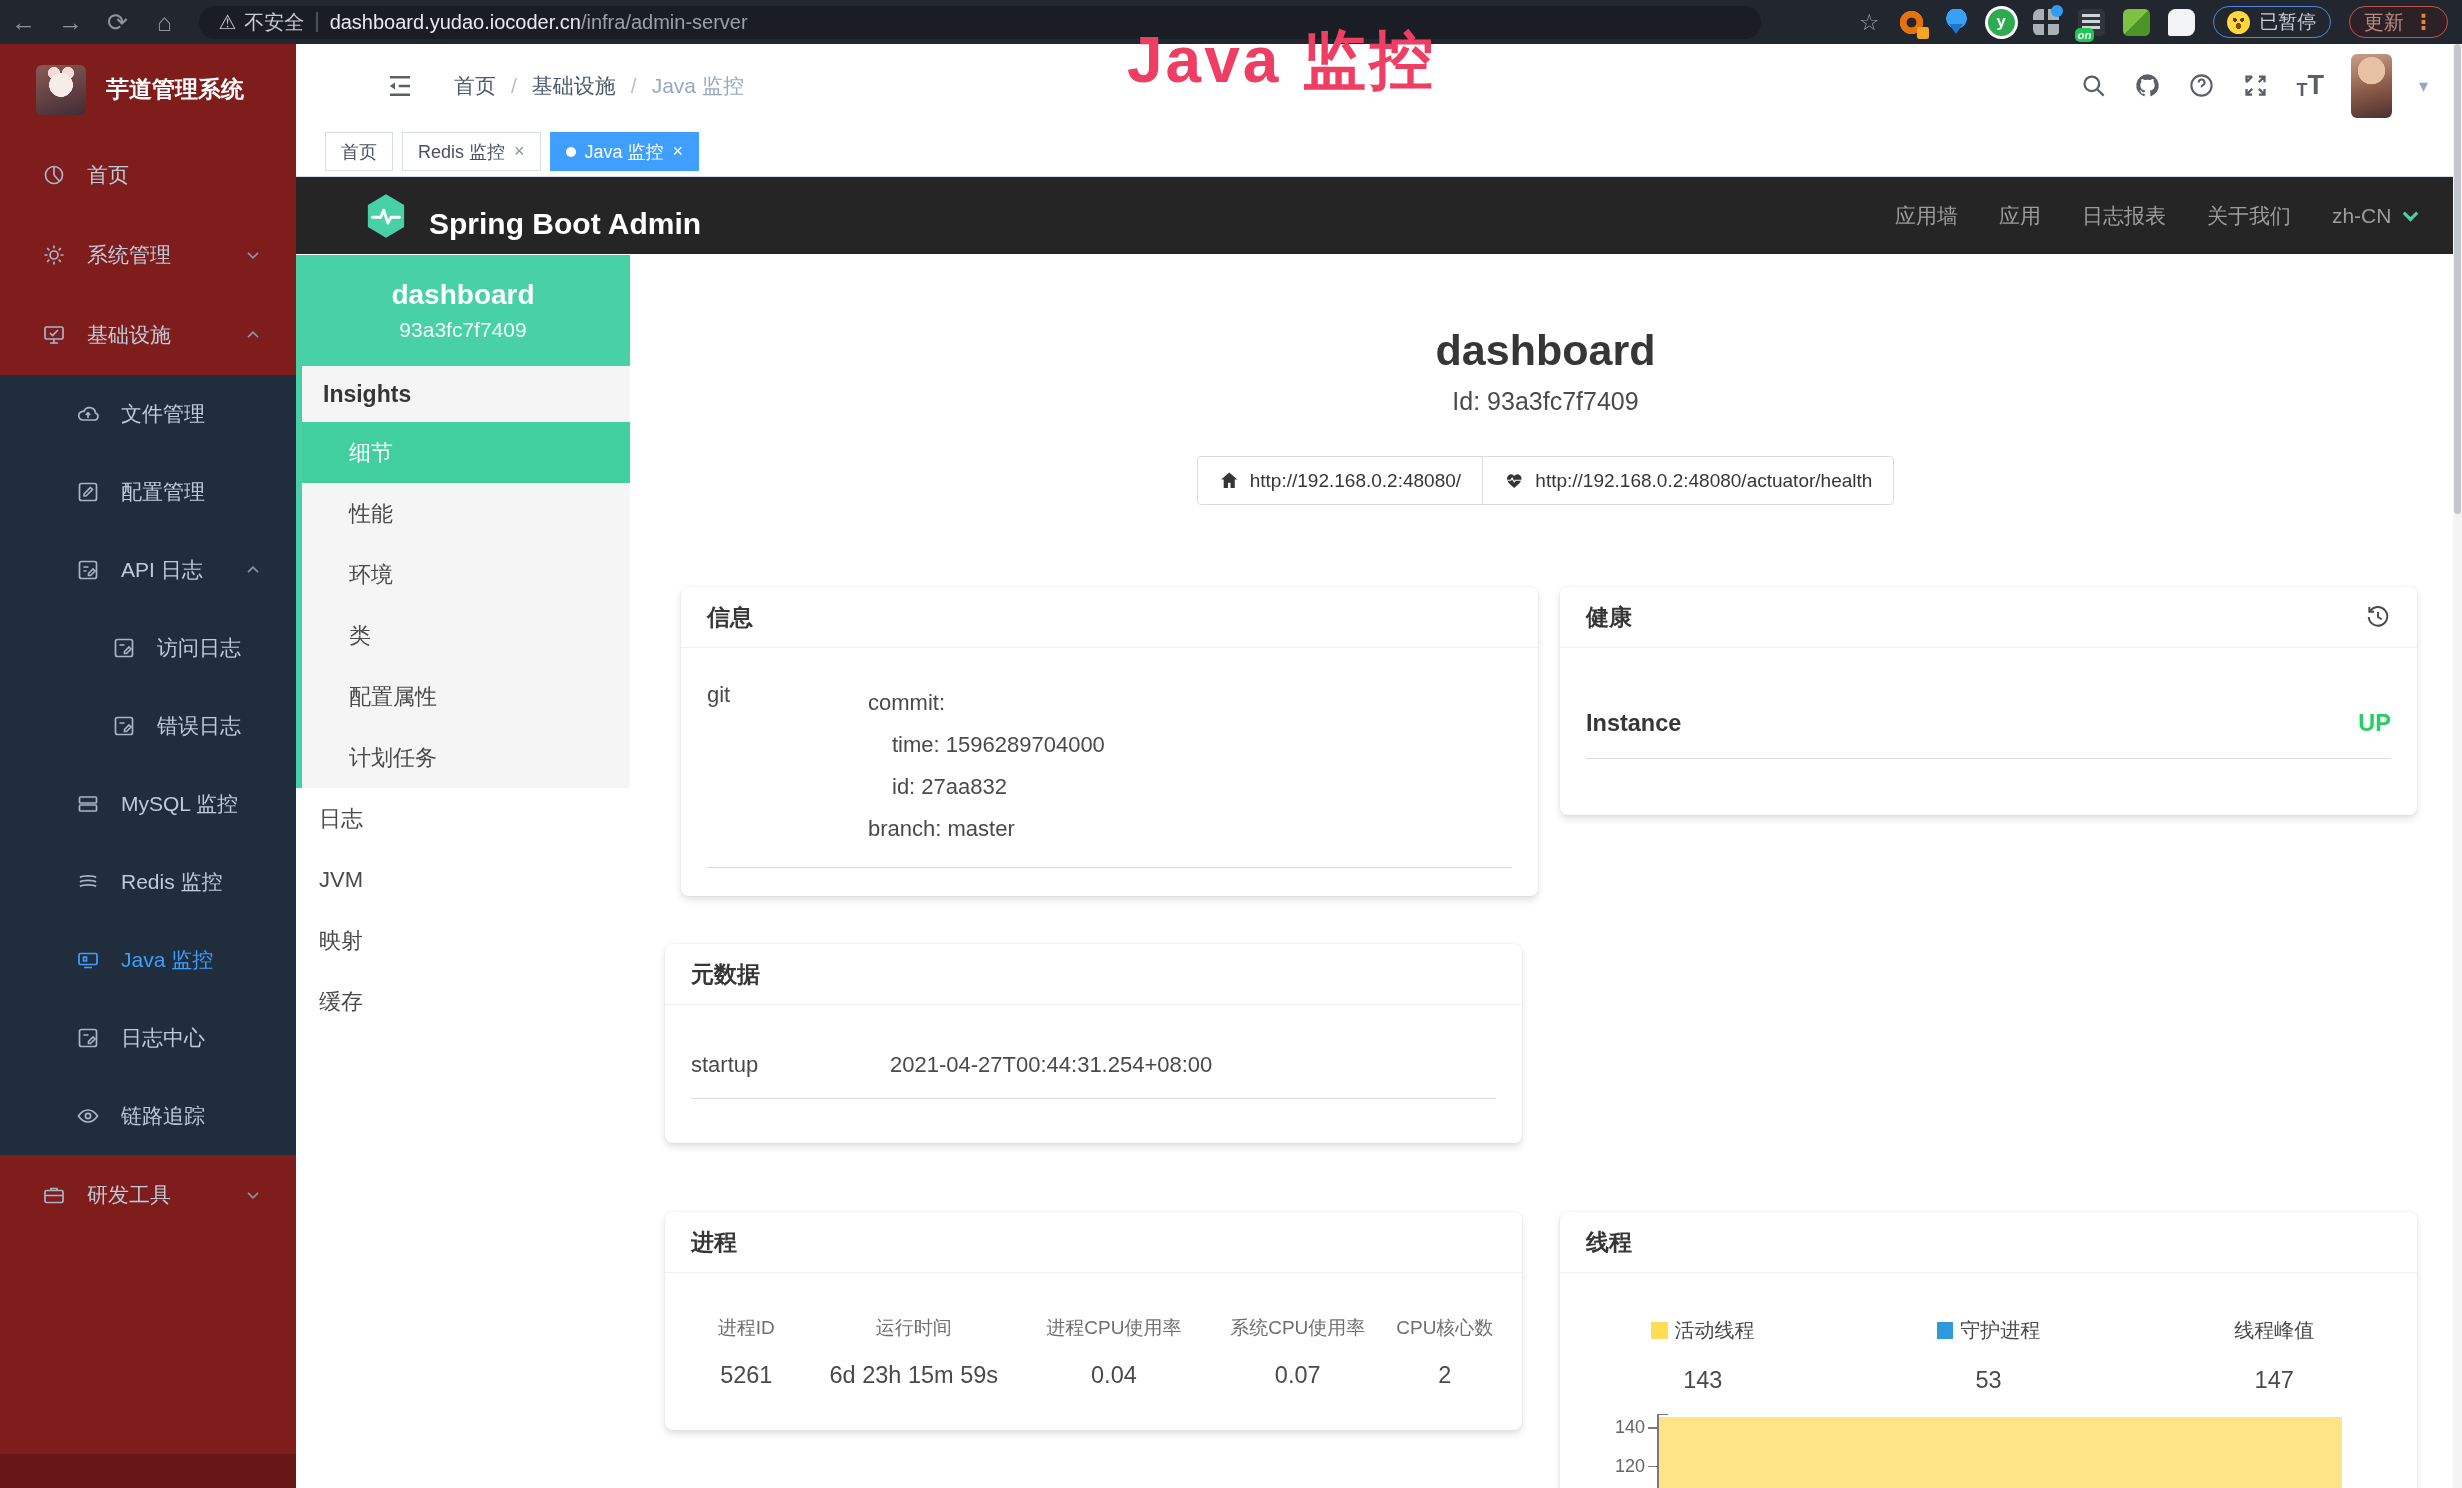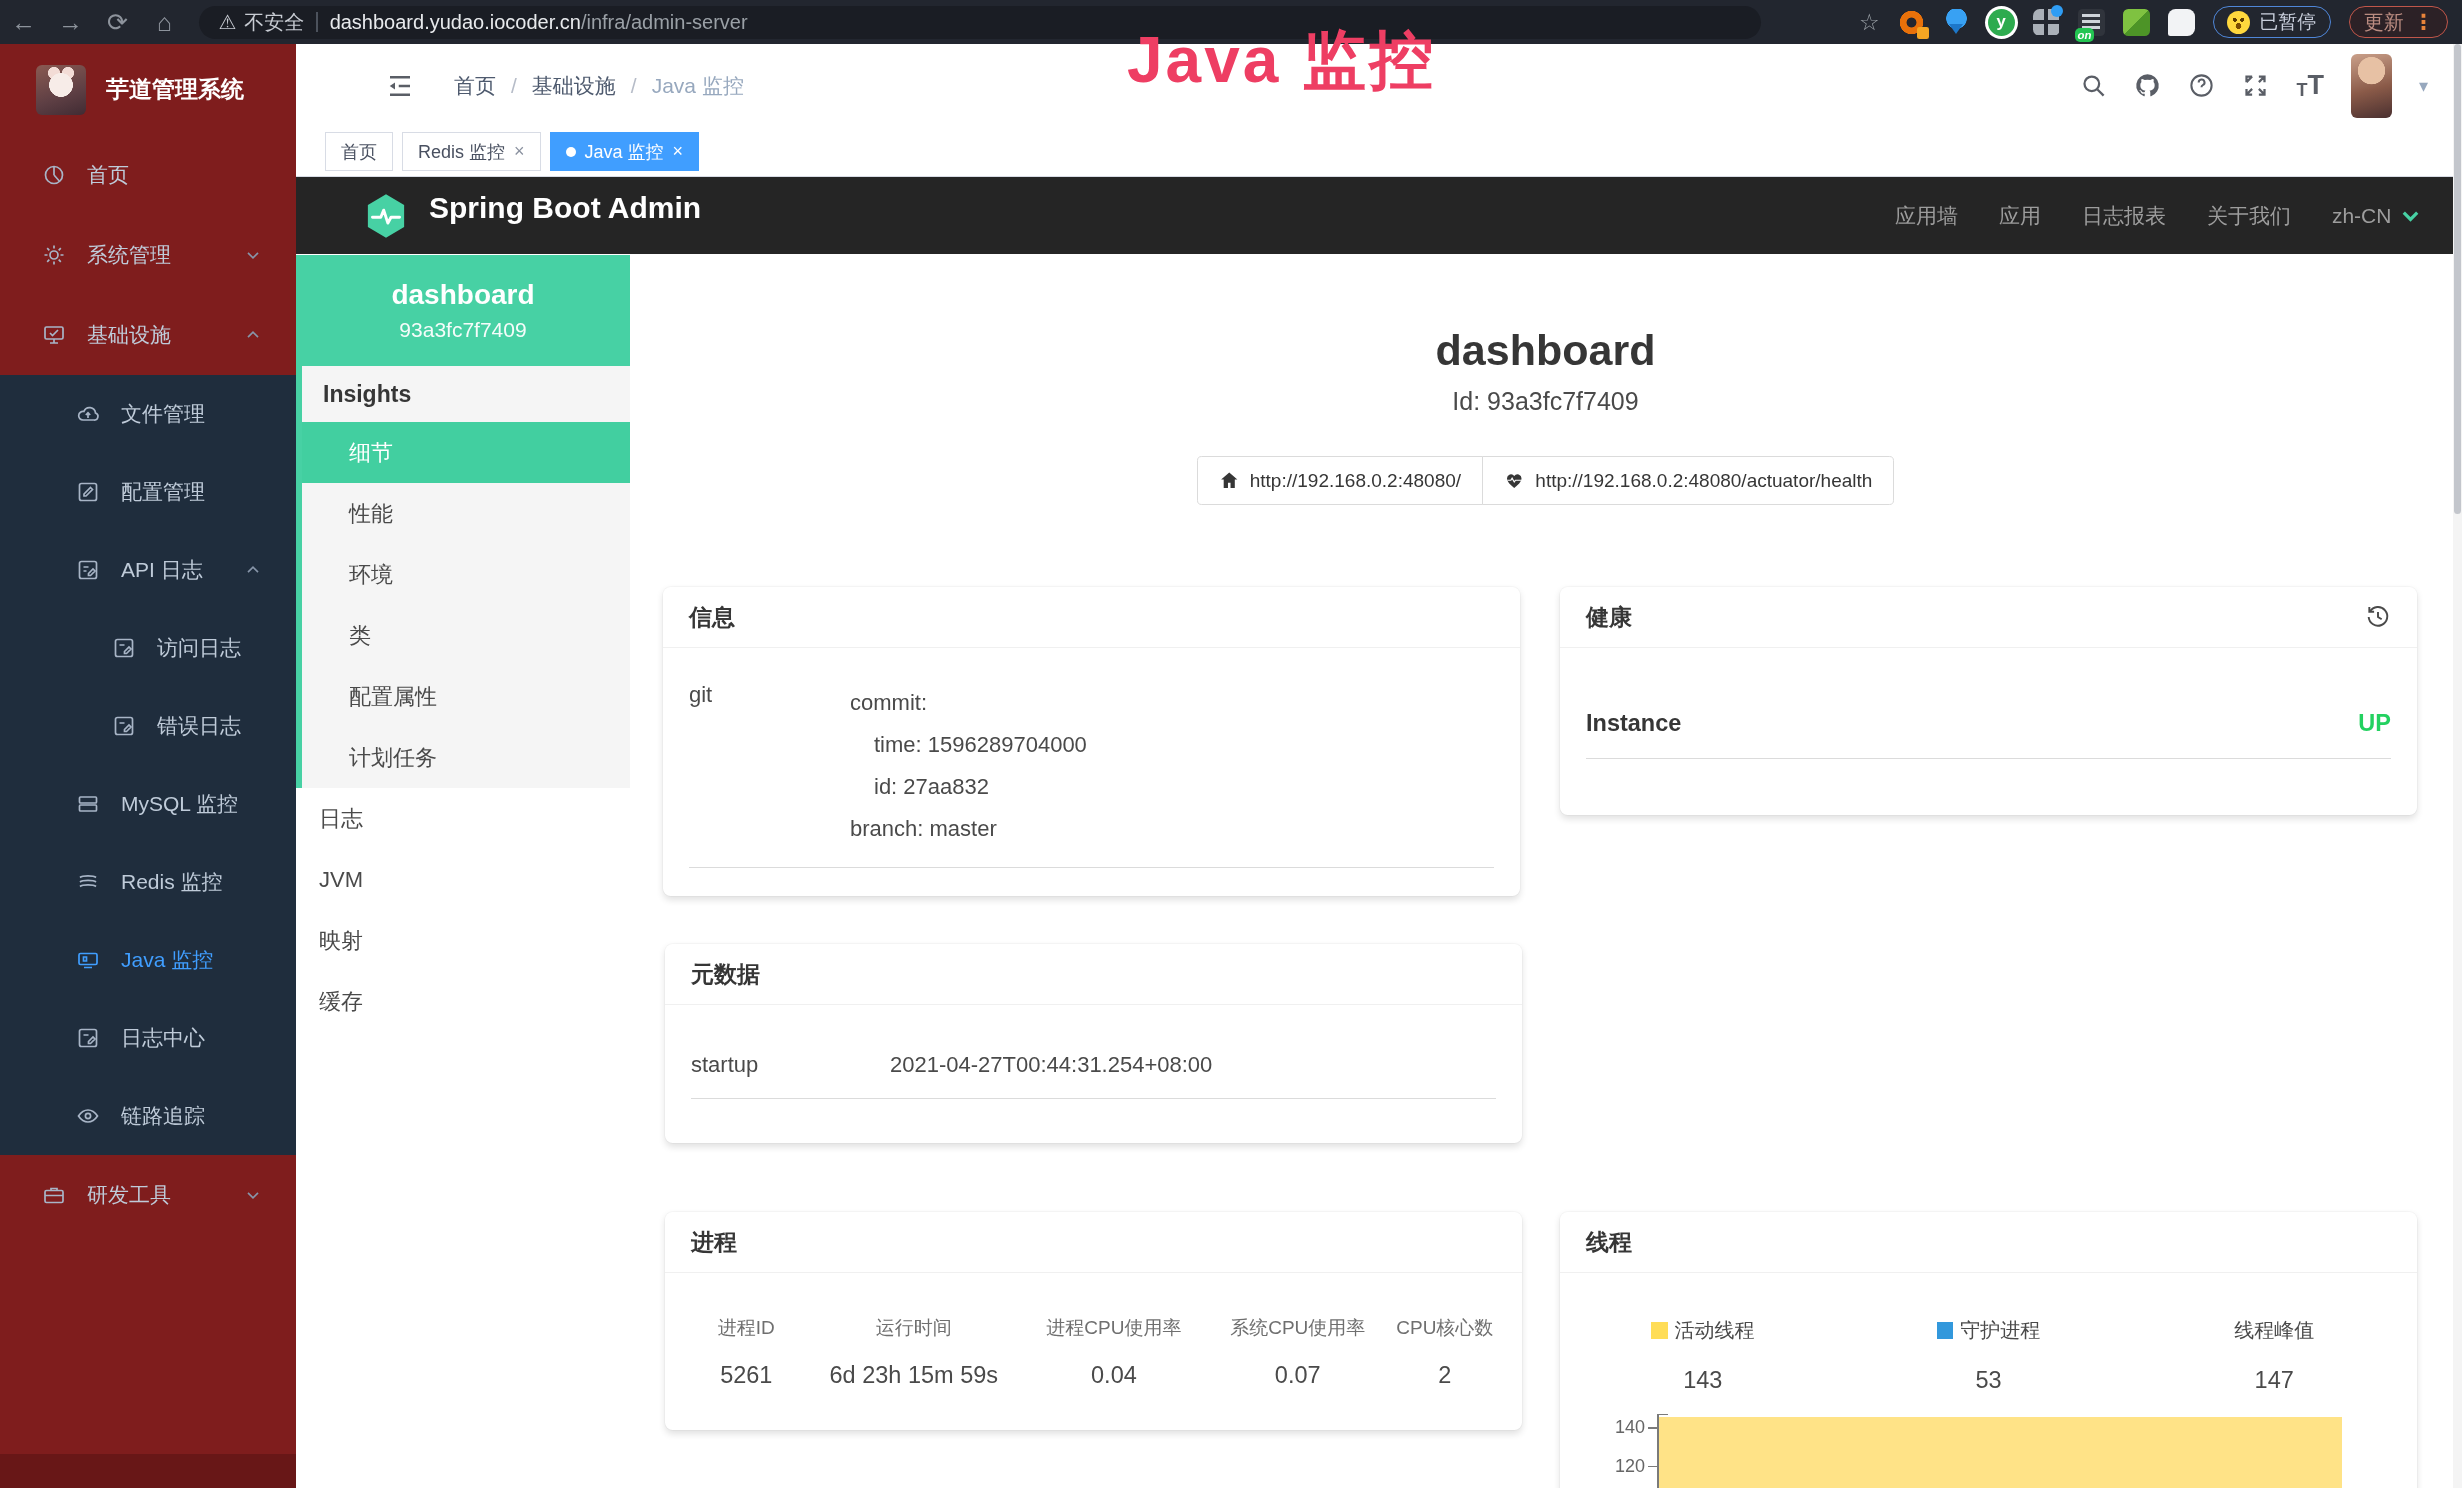--- a/index.html
+++ b/index.html
@@ -82,21 +82,21 @@
   
   .tabs{position:absolute;left:296px;top:127px;width:2167px;height:50px;background:#fff;border-bottom:0.8px solid #d8dce5;display:flex;align-items:center;gap:9px;padding-left:29px;box-sizing:border-box;z-index:4}
   .tab{height:39px;display:flex;align-items:center;gap:9px;padding:0 15px;border:0.8px solid #d8dce5;background:#fff;font-size:18px;color:#495060;cursor:pointer;box-sizing:border-box}
   .tab .x{font-size:18px;color:#8a919f}
   .tab.active{background:#409eff;border-color:#409eff;color:#fff}
   .tab.active .x{color:#fff}
   .tab-dot{width:10px;height:10px;border-radius:50%;background:#fff}
 
   
   .sba-nav{position:absolute;left:296px;top:177px;width:2167px;height:77px;background:#252525;display:flex;align-items:center;color:#9d9d9d;z-index:4}
-  .sba-brand{display:flex;align-items:flex-start;gap:18px;margin-left:65px;color:#fff;font-size:30px;font-weight:700;cursor:pointer}
+  .sba-brand{display:flex;align-items:flex-end;gap:18px;margin-left:65px;color:#fff;font-size:30px;font-weight:700;cursor:pointer}
   .sba-logo svg{width:50px;height:50px}
   .sba-links{margin-left:auto;display:flex;align-items:center;gap:41px;padding-right:41px;font-size:21px}
   .sba-link{cursor:pointer}
   .locale{display:flex;align-items:center;gap:7.6px;cursor:pointer}
   .locale svg{width:23px;height:23px}
 
   
   .sba-aside{position:absolute;left:296px;top:255px;width:334px;height:1234px;background:#fff;z-index:3;box-sizing:border-box}
   .sba-head{height:111px;background:#47d1a4;color:#fff;display:flex;flex-direction:column;align-items:center;justify-content:center;gap:7.6px;cursor:pointer}
   .sba-head .nm{font-size:28px;font-weight:700}
@@ -112,21 +112,21 @@
   .hero-title{margin-top:71px;text-align:center;font-size:43px;font-weight:600;color:#363636}
   .hero-sub{margin-top:12px;text-align:center;font-size:25px;color:#4a4a4a}
   .lnk-row{display:flex;justify-content:center;margin-top:40px}
   .lnk{display:flex;align-items:center;gap:10.6px;height:47px;padding:0 21px;border:0.8px solid #dbdbdb;margin-left:-0.8px;font-size:19px;color:#363636;background:#fff;cursor:pointer}
   .lnk:first-child{border-radius:4.6px 0 0 4.6px;margin-left:0}
   .lnk:last-child{border-radius:0 4.6px 4.6px 0}
   .lnk svg{width:20.5px;height:20.5px}
 
   .card{position:absolute;background:#fff;border-radius:7.6px;box-shadow:0 3.8px 7.6px rgba(10,10,10,.12),0 0 0 0.8px rgba(10,10,10,.03)}
   .card-h{height:61px;display:flex;align-items:center;padding:0 26px;border-bottom:1.5px solid #f0f0f0;font-size:23px;font-weight:700;color:#363636;box-sizing:border-box}
-  .card.info{left:34px;top:332px;width:857px;height:309px}
+  .card.info{left:52px;top:332px;width:857px;height:309px}
   .card.health{left:931px;top:332px;width:857px;height:228px}
   .card.meta{left:36px;top:689px;width:857px;height:199px}
   .card.proc{left:36px;top:957px;width:857px;height:218px}
   .card.thr{left:931px;top:957px;width:857px;height:328px}
 
   .hist{margin-left:auto;color:#4a4a4a;cursor:pointer}
   .hist svg{width:26px;height:26px}
 
   .kv{display:flex;margin:34px 26px 0;padding-bottom:16.7px;border-bottom:0.8px solid #dbdbdb}
   .kv .k{width:161px;font-size:22px;color:#4a4a4a}

